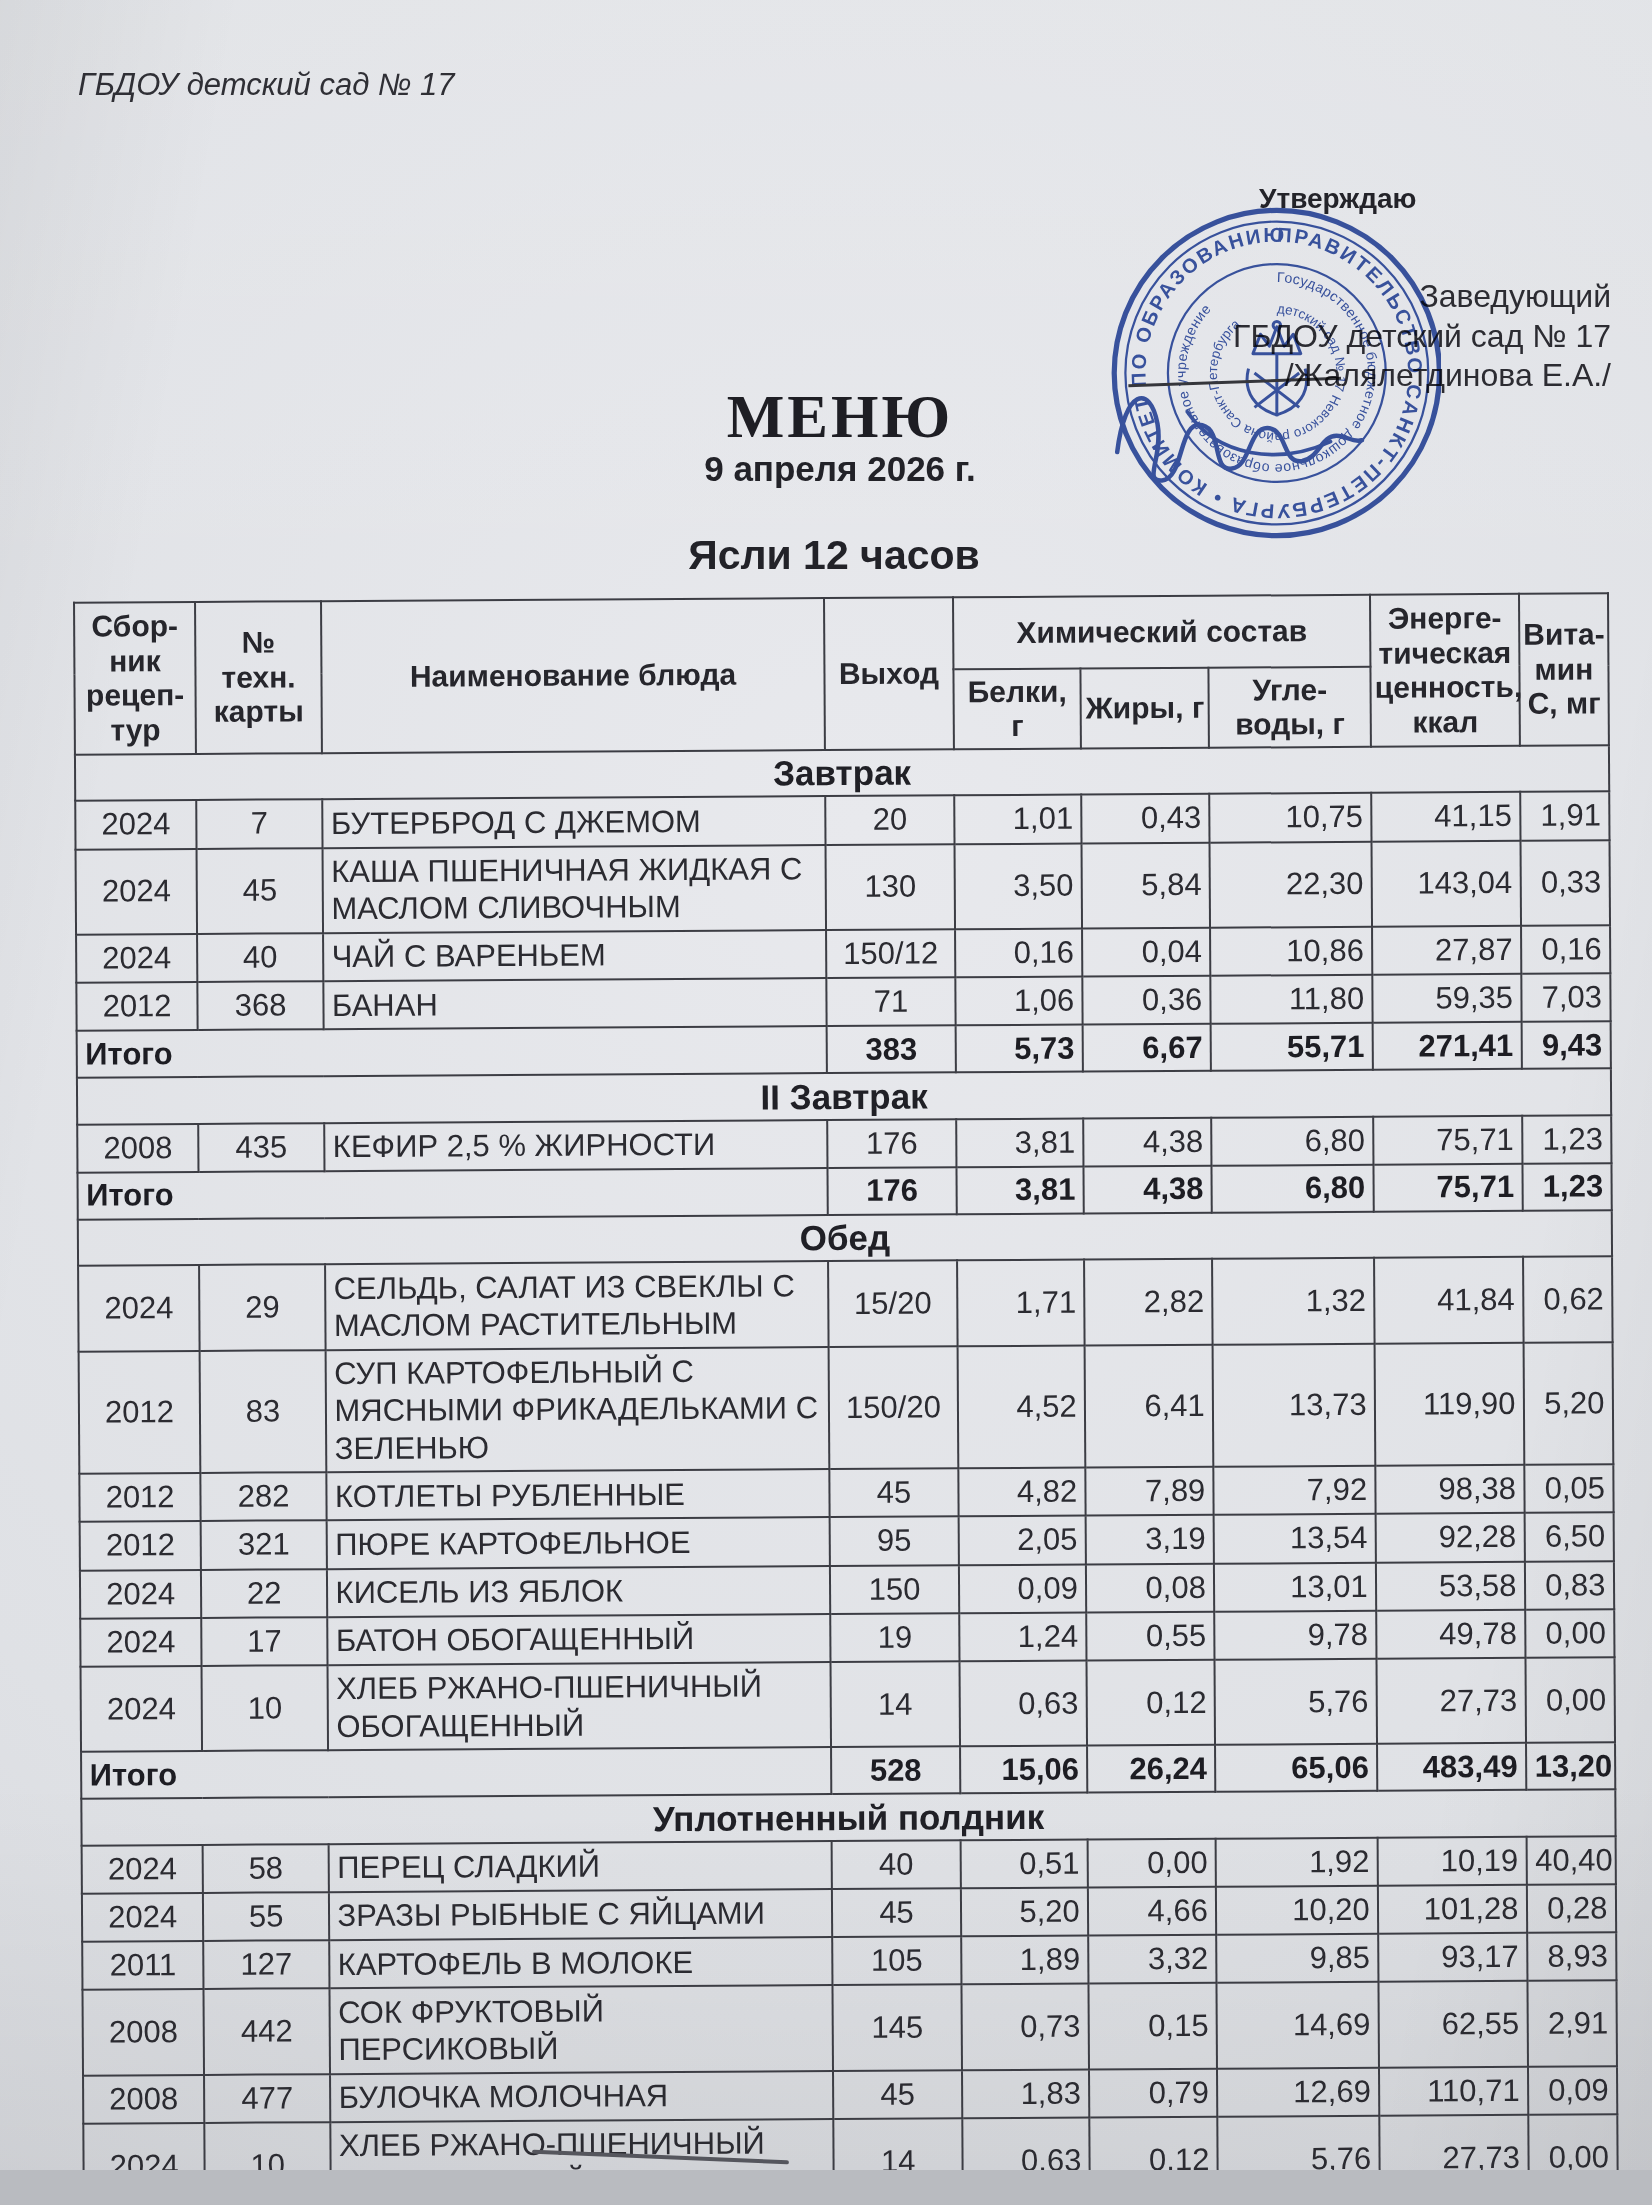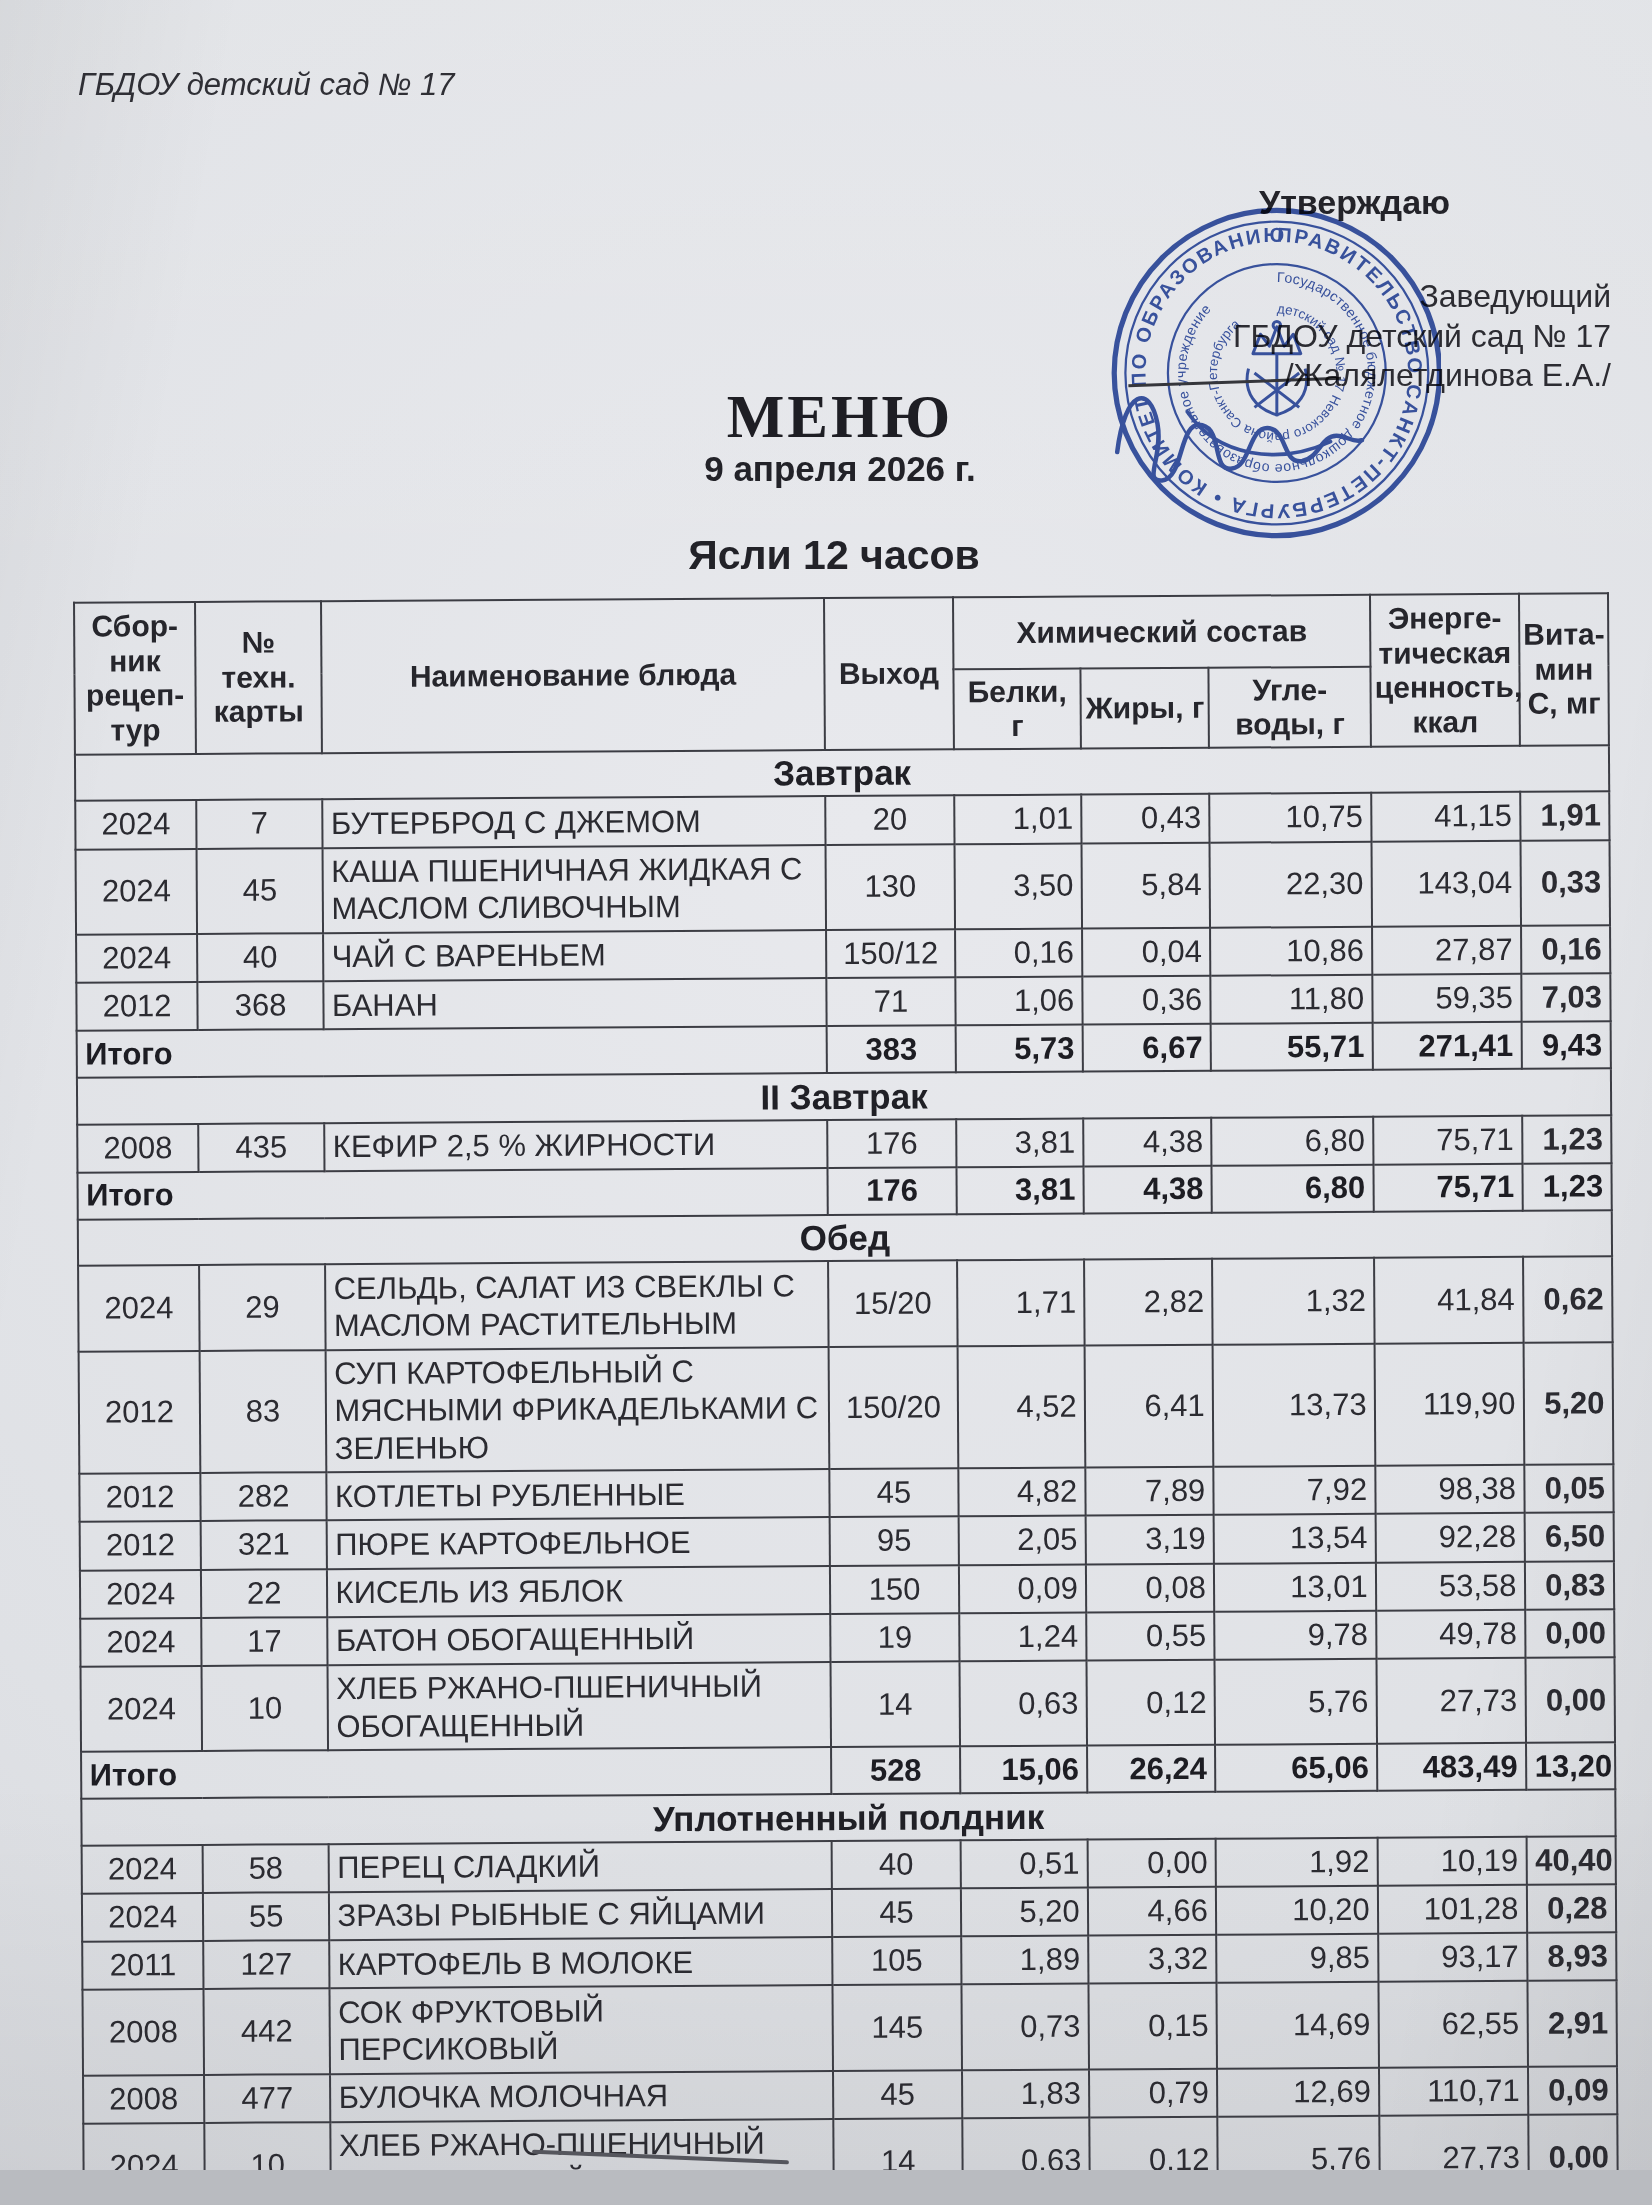--- a/index.html
+++ b/index.html
@@ -7,21 +7,21 @@
   .sheet{
     position:relative; width:1653px; height:2170px; overflow:hidden;
     background: radial-gradient(130% 100% at 52% 38%, #e8e9ed 0%, #dfe1e5 55%, #d2d4d9 100%);
     font-family:"Liberation Sans", sans-serif; color:#2b2b31;
   }
   .grain{ position:absolute; inset:0; pointer-events:none;
     background: linear-gradient(100deg, rgba(0,0,0,.05), rgba(0,0,0,0) 12%, rgba(0,0,0,0) 86%, rgba(0,0,0,.05)),
                 linear-gradient(rgba(255,255,255,.10), rgba(0,0,0,0) 30%, rgba(0,0,0,0) 82%, rgba(0,0,0,.06));
   }
   .letterhead{ position:absolute; left:78px; top:60px; font-style:italic; font-size:31px; line-height:1.62; color:#2f2f35;}
-  .approve-word{ position:absolute; left:1259px; top:183px; font-size:34px; font-weight:bold; color:#232329;}
+  .approve-word{ position:absolute; left:1259px; top:183px; font-size:28px; font-weight:bold; color:#232329;}
   .approval{ position:absolute; right:42px; top:277px; text-align:right; font-size:32px; line-height:1.24; color:#2c2c32;margin-left:19px;}
   .stamp{ position:absolute; left:1053px; top:194px; width:388px; height:373px; mix-blend-mode:multiply; opacity:.93;}
   .title-menu{ position:absolute; left:0; width:1653px; top:382px; text-align:center;
     font-family:"Liberation Serif", serif; font-size:61px; font-weight:bold; letter-spacing:3px;
     transform:translateX(13.4px); color:#1e1e24;}
   .title-date{ position:absolute; left:0; width:1653px; top:449px; text-align:center; font-size:35px; font-weight:bold; transform:translateX(13.4px); color:#222228;}
   .title-sub{ position:absolute; left:0; width:1653px; top:532px; text-align:center; font-size:41px; font-weight:bold; transform:translateX(7.5px); color:#222228;}
   table.menu{
     position:absolute; left:73px; top:597px; width:1536px;
     border-collapse:collapse; table-layout:fixed; font-size:31px;
@@ -31,21 +31,21 @@
   .menu th{ font-weight:bold; text-align:center; vertical-align:middle; white-space:pre-line;
     padding:4.5px 3px; line-height:1.15; font-size:30px; height:72px; color:#26262c;}
   .menu td{ padding:4.5px 7.5px; vertical-align:middle; }
   .menu tbody tr{ height:45px; }
   .section-row{ height:40px !important; }
   .section-row td{ font-weight:bold; text-align:center; font-size:35px; padding:2.2px; color:#202026;}
   .c-mid{ text-align:center; }
   .c-name{ text-align:left; padding-left:12px; line-height:1.2; }
   .c-out{ text-align:center; }
   .c-num{ text-align:right; padding-right:19.4px; }
-  .c-vit{ padding-right:9.7px;font-weight:bold; }
+  .c-vit{ padding-right:9.7px; }
   .c-label{ text-align:left; padding-left:10.4px; }
   .total-row td{ font-weight:bold; color:#1d1d23; }
   .bottom-rule{ position:absolute; left:532px; top:2155px; width:257px; height:3.7px;
     background:#55565d; transform:rotate(2.4deg); border-radius:2.2px; }
 </style>
 </head>
 <body>
 
 <div class="sheet">
   <div class="grain"></div>

